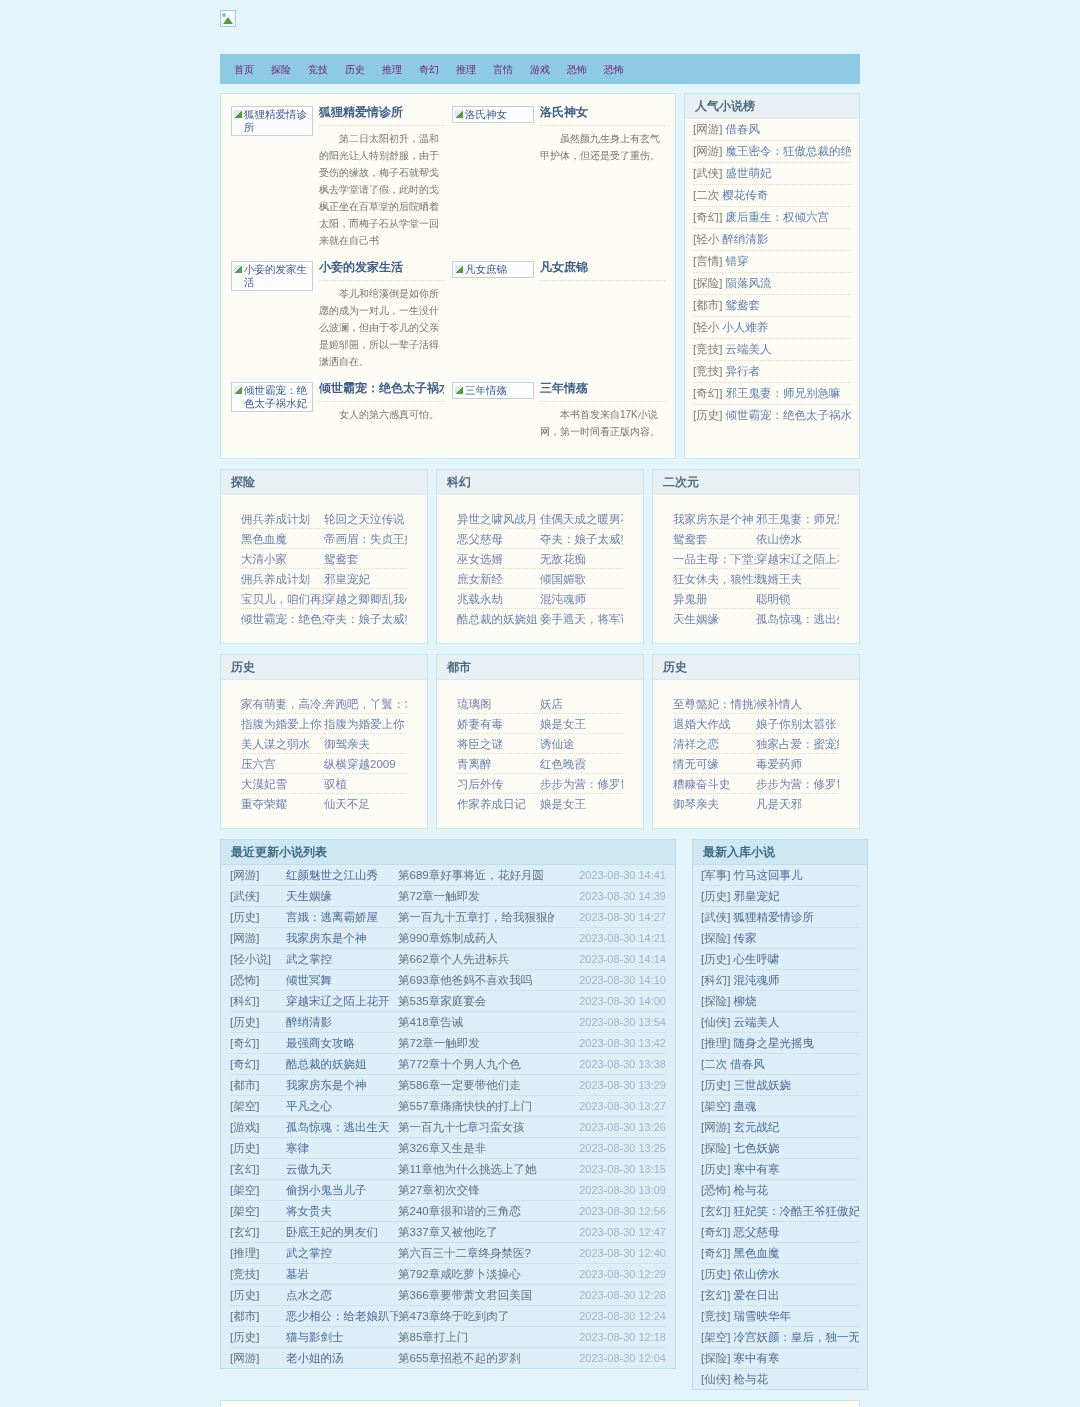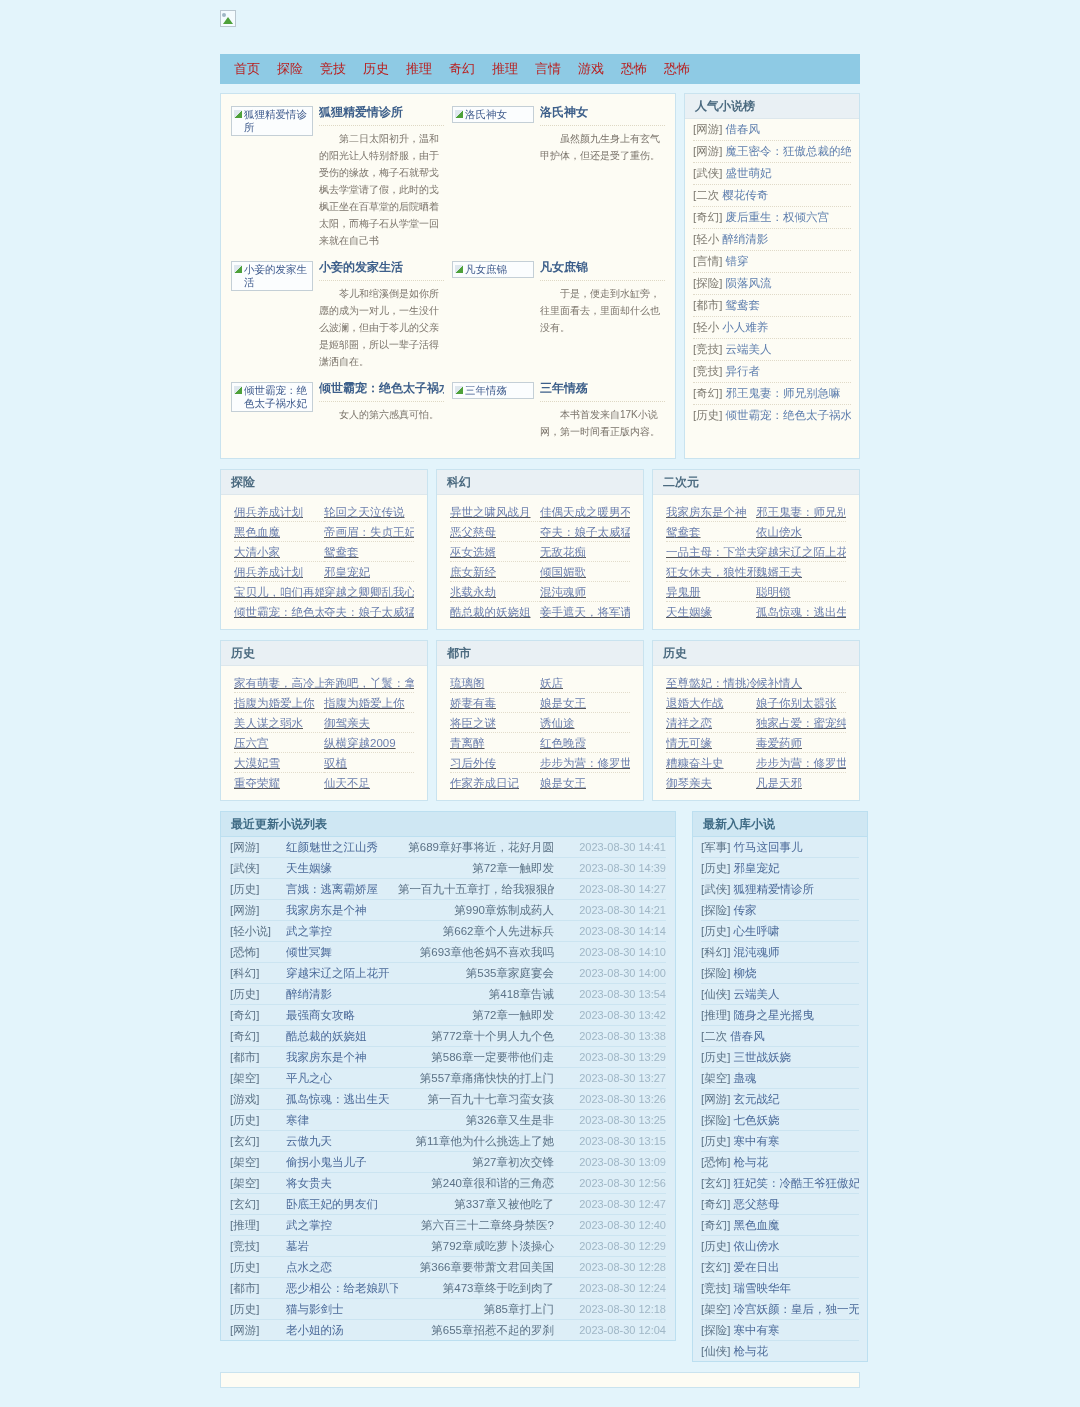--- a/index.html
+++ b/index.html
@@ -30,21 +30,21 @@
     background:#9fb6c4;border-radius:50%;
   }
 
   
   .nav{
     background:#8ecae4;height:30px;line-height:30px;
     padding:0 14px;box-sizing:border-box;
     white-space:nowrap;
   }
   .nav a{
-    color:#b91c1c;text-decoration:none;font-size:13px;
+    color:#701a75;text-decoration:none;font-size:10px;
     margin-right:17px;display:inline-block;
   }
 
   
   .panel{
     border:1px solid #c9e3ef;background:#fdfcf4;box-sizing:border-box;
   }
   .panel-hd{
     background:#e9f0f4;border-bottom:1px solid #dde7ec;
     height:24px;line-height:24px;padding-left:10px;
@@ -95,21 +95,21 @@
     height:21px;line-height:21px;font-size:11.5px;
     white-space:nowrap;overflow:hidden;
   }
   .rank li:last-child{border-bottom:none;}
   .cat{color:#7e7a70;margin-right:3px;}
   .rank li a{color:#5f7fae;text-decoration:none;}
 
   
   .catrow{display:flex;gap:8px;margin-top:10px;}
   .catbox{flex:1;box-sizing:border-box;min-width:0;}
-  .catbox ul{list-style:none;margin:5px;padding:2px 8px 2px 8px;display:flex;flex-wrap:wrap;text-decoration:underline;}
+  .catbox ul{list-style:none;margin:12px;padding:2px 8px 2px 8px;display:flex;flex-wrap:wrap;}
   .catbox li{
     width:50%;box-sizing:border-box;
     border-bottom:1px dotted #e2dccb;
     height:20px;line-height:20px;font-size:11.5px;
     white-space:nowrap;overflow:hidden;padding-right:4px;
   }
   .catbox li a{color:#6b7fae;text-decoration:none;}
   .catbox li:nth-last-child(1),.catbox li:nth-last-child(2){border-bottom:none;}
 
   
@@ -123,21 +123,21 @@
   .updates li{
     display:flex;align-items:center;
     border-bottom:1px solid #cbe4f1;
     height:20px;line-height:20px;font-size:11.5px;
     white-space:nowrap;overflow:hidden;
   }
   .updates li:last-child{border-bottom:none;}
   .u-cat{width:56px;color:#5b7286;flex:0 0 auto;}
   .u-name{width:112px;flex:0 0 auto;overflow:hidden;}
   .u-name a{color:#4b6a99;text-decoration:none;}
-  .u-chap{flex:1;min-width:0;overflow:hidden;text-align:right;}
+  .u-chap{flex:1;min-width:0;overflow:hidden;}
   .u-chap a{color:#5b7286;text-decoration:none;}
   .u-time{width:112px;flex:0 0 auto;text-align:right;color:#9fb6c6;font-size:11px;}
 
   .newbox{
     width:176px;box-sizing:border-box;
     border:1px solid #bcdff0;background:#ddeef7;
   }
   .newbox .panel-hd{background:#cfe7f3;border-bottom:1px solid #bcdff0;color:#3f6b85;}
   .newbox ul{list-style:none;margin:0;padding:0 8px;}
   .newbox li{
@@ -195,21 +195,20 @@
             <div class="ftitle">小妾的发家生活</div>
             <div class="fdesc">苓儿和绾溪倒是如你所愿的成为一对儿，一生没什么波澜，但由于苓儿的父亲是姬邬圄，所以一辈子活得潇洒自在。</div>
           </div>
         </div>
         <div class="fcell">
           <div class="fthumb">
             <div class="imgph">凡女庶锦</div>
           </div>
           <div class="fbody">
             <div class="ftitle">凡女庶锦</div>
-            <div class="fdesc">于是，便走到水缸旁，往里面看去，里面却什么也没有。</div>
           </div>
         </div>
         <div class="fcell wide">
           <div class="fthumb fthumb2">
             <div class="imgph">倾世霸宠：绝色太子祸水妃</div>
           </div>
           <div class="fbody">
             <div class="ftitle">倾世霸宠：绝色太子祸水妃</div>
             <div class="fdesc">女人的第六感真可怕。</div>
           </div>

